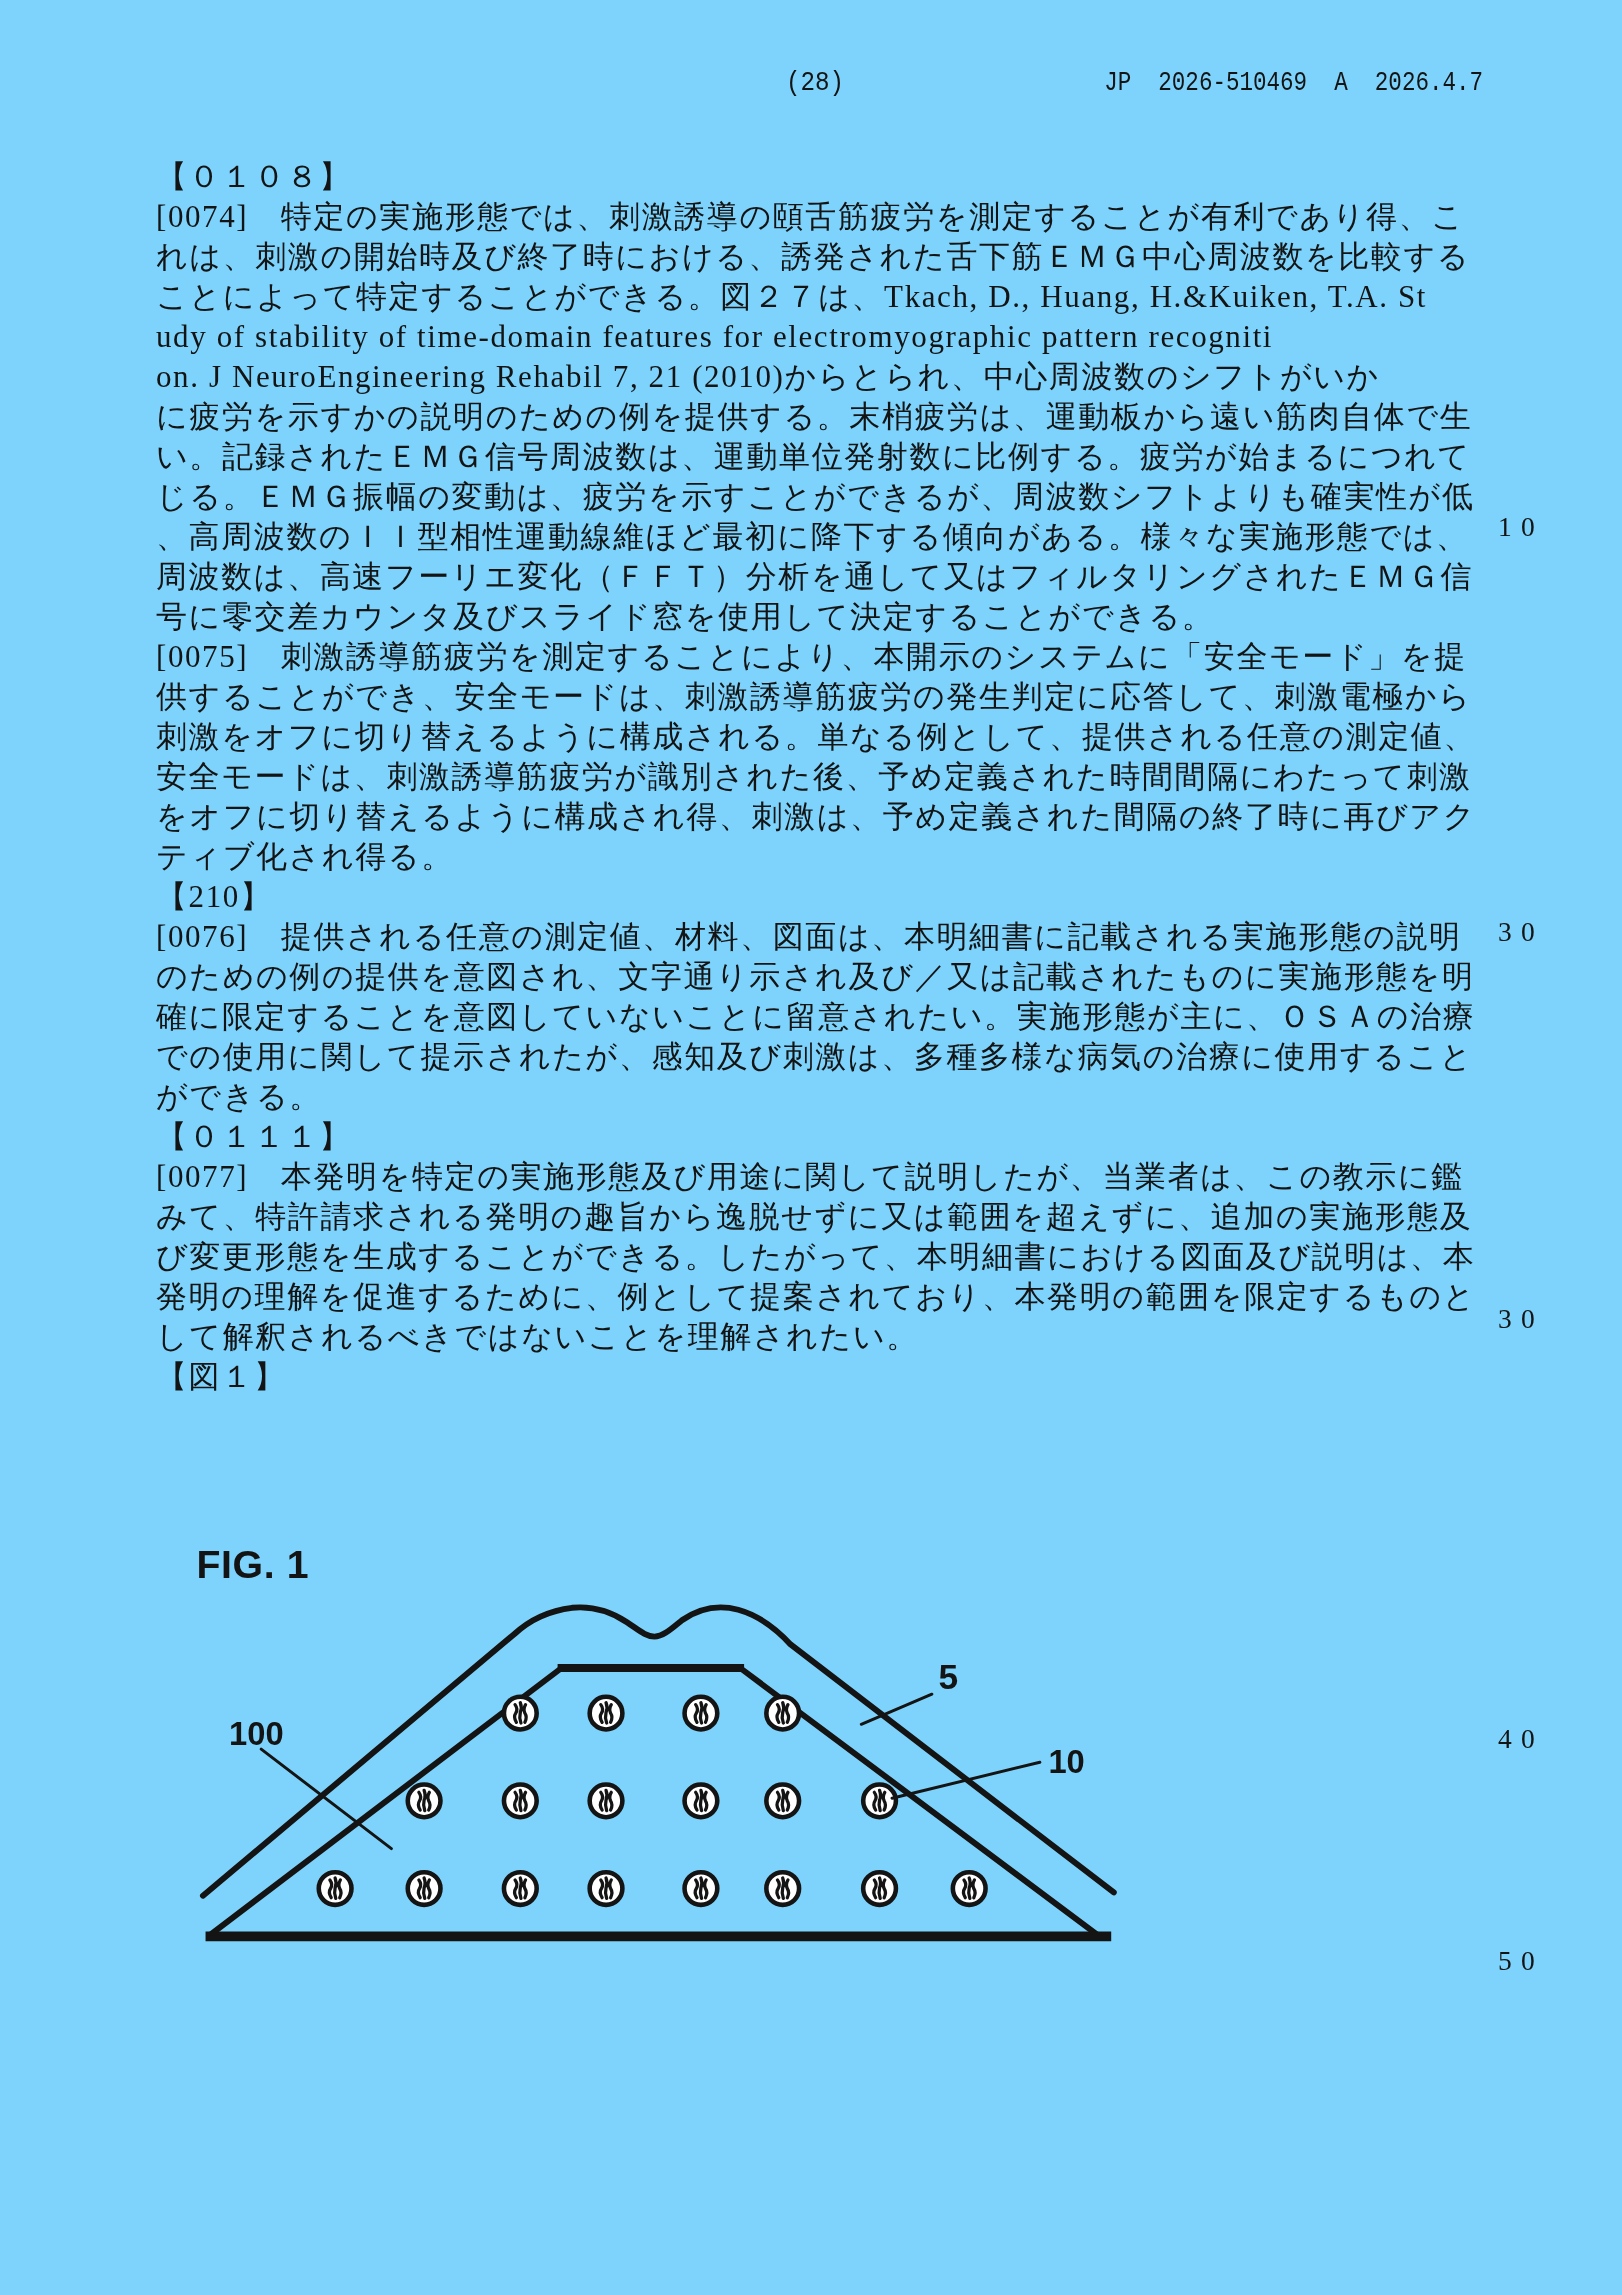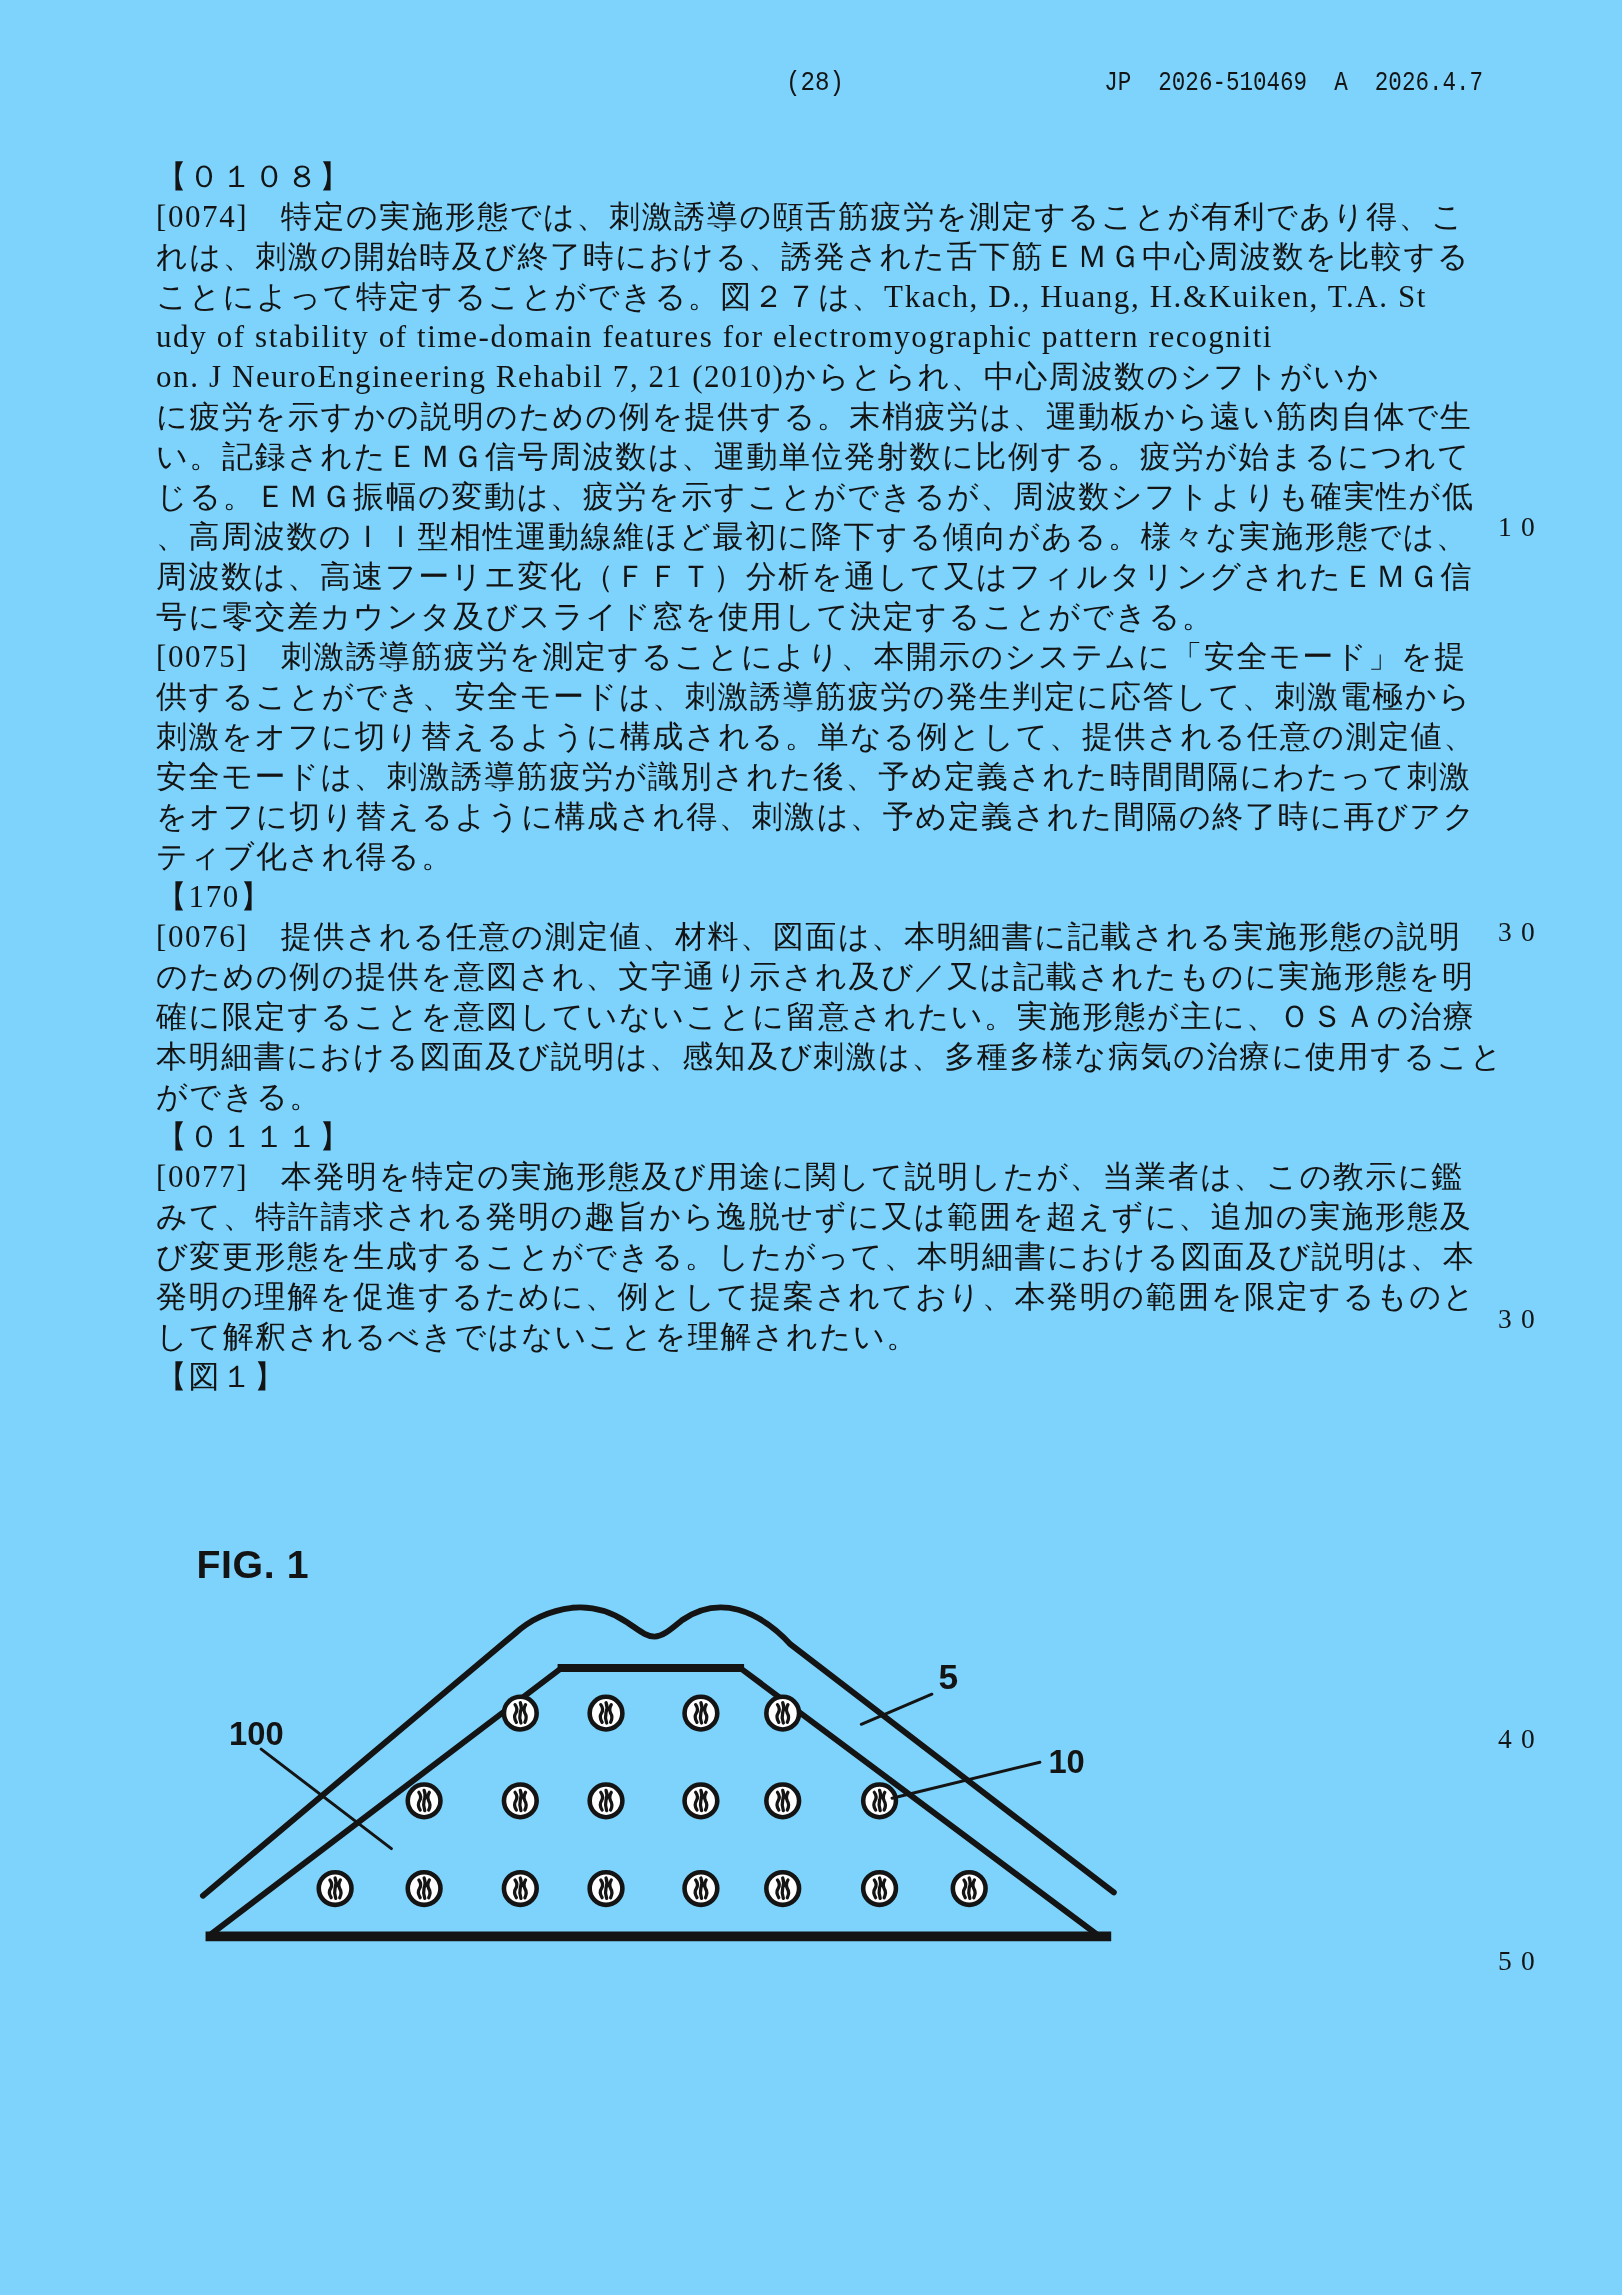--- a/index.html
+++ b/index.html
@@ -88,25 +88,25 @@
       <div class="bline">じる。ＥＭＧ振幅の変動は、疲労を示すことができるが、周波数シフトよりも確実性が低</div>
       <div class="bline">、高周波数のＩＩ型相性運動線維ほど最初に降下する傾向がある。様々な実施形態では、</div>
       <div class="bline">周波数は、高速フーリエ変化（ＦＦＴ）分析を通して又はフィルタリングされたＥＭＧ信</div>
       <div class="bline">号に零交差カウンタ及びスライド窓を使用して決定することができる。</div>
       <div class="bline">[0075]　刺激誘導筋疲労を測定することにより、本開示のシステムに「安全モード」を提</div>
       <div class="bline">供することができ、安全モードは、刺激誘導筋疲労の発生判定に応答して、刺激電極から</div>
       <div class="bline">刺激をオフに切り替えるように構成される。単なる例として、提供される任意の測定値、</div>
       <div class="bline">安全モードは、刺激誘導筋疲労が識別された後、予め定義された時間間隔にわたって刺激</div>
       <div class="bline">をオフに切り替えるように構成され得、刺激は、予め定義された間隔の終了時に再びアク</div>
       <div class="bline">ティブ化され得る。</div>
-      <div class="bline">【170】</div>
+      <div class="bline">【210】</div>
       <div class="bline">[0076]　提供される任意の測定値、材料、図面は、本明細書に記載される実施形態の説明</div>
       <div class="bline">のための例の提供を意図され、文字通り示され及び／又は記載されたものに実施形態を明</div>
       <div class="bline">確に限定することを意図していないことに留意されたい。実施形態が主に、ＯＳＡの治療</div>
-      <div class="bline">本明細書における図面及び説明は、感知及び刺激は、多種多様な病気の治療に使用すること</div>
+      <div class="bline">での使用に関して提示されたが、感知及び刺激は、多種多様な病気の治療に使用すること</div>
       <div class="bline">ができる。</div>
       <div class="bline">【０１１１】</div>
       <div class="bline">[0077]　本発明を特定の実施形態及び用途に関して説明したが、当業者は、この教示に鑑</div>
       <div class="bline">みて、特許請求される発明の趣旨から逸脱せずに又は範囲を超えずに、追加の実施形態及</div>
       <div class="bline">び変更形態を生成することができる。したがって、本明細書における図面及び説明は、本</div>
       <div class="bline">発明の理解を促進するために、例として提案されており、本発明の範囲を限定するものと</div>
       <div class="bline">して解釈されるべきではないことを理解されたい。</div>
       <div class="bline">【図１】</div>
     </div>
 

